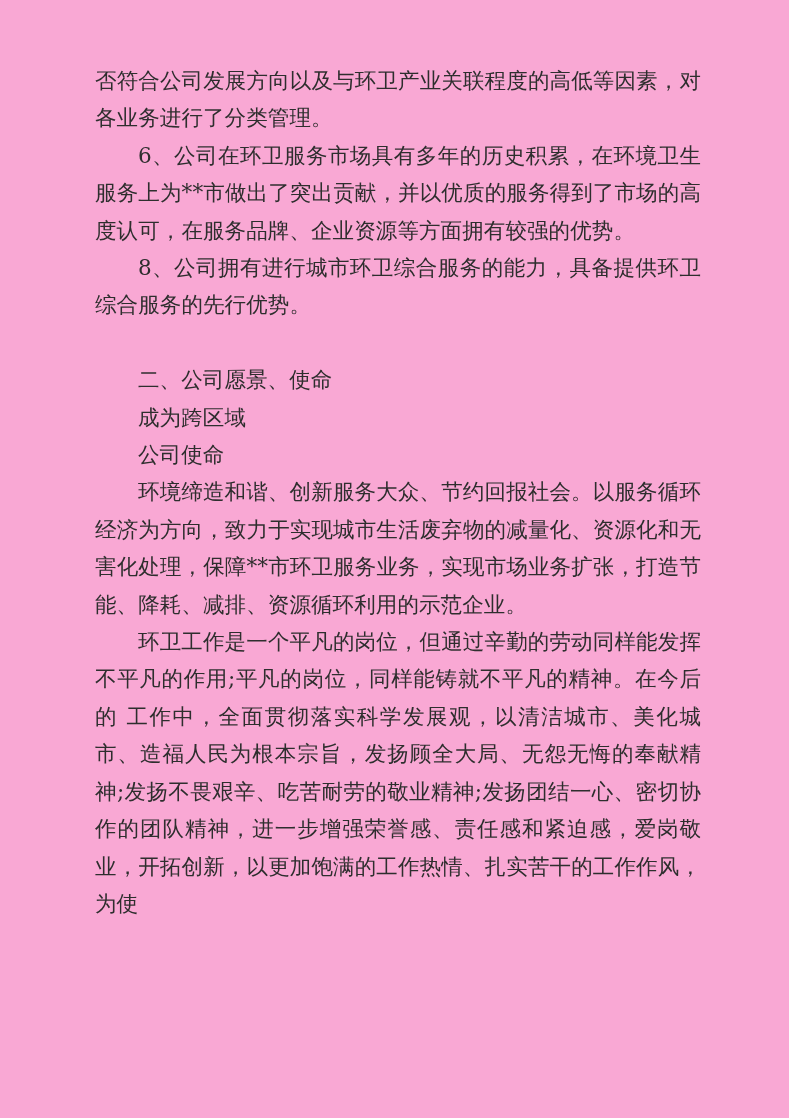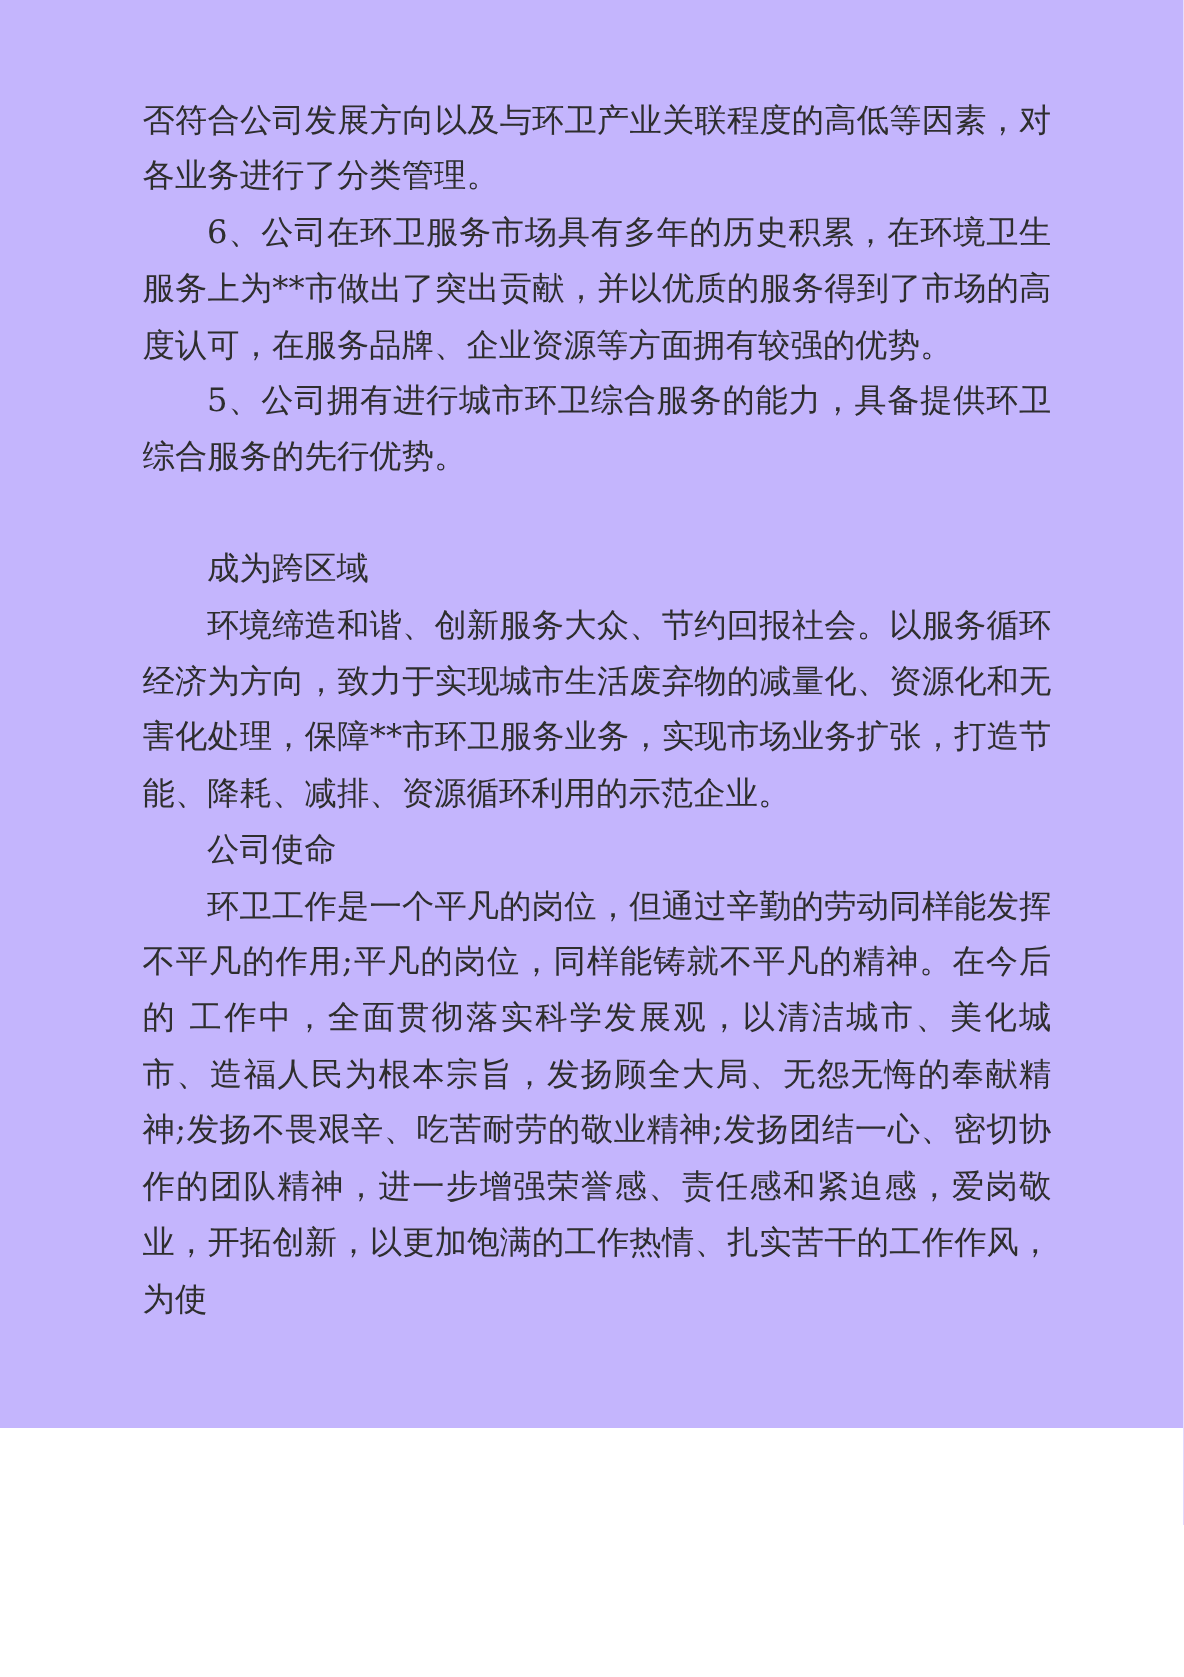--- a/index.html
+++ b/index.html
@@ -7,23 +7,23 @@
     margin: 0;
     padding: 0;
     background: #ffffff;
   }
   body {
     font-family: "DejaVu Serif", "Liberation Serif", serif;
   }
   .page {
     position: relative;
     width: 789px;
-    height: 952px;
+    height: 1118px;
     margin: 0 auto;
-    background: #c4b5fd;
+    background: #f9a8d4;
     overflow: hidden;
     box-sizing: border-box;
   }
   .doc-body {
     position: absolute;
     left: 95px;
     top: 62px;
     width: 606px;
   }
   p.para {
@@ -54,28 +54,29 @@
 <body>
 
 <div class="page">
   <div class="doc-body">
 
     <p class="para indent-0">否符合公司发展方向以及与环卫产业关联程度的高低等因素，对各业务进行了分类管理。</p>
 
     <p class="para indent-2">6、公司在环卫服务市场具有多年的历史积累，在环境卫生服务上为**市做出了突出贡献，并以优质的服务得到了市场的高度认可，在服务品牌、企业资源等方面拥有较强的优势。</p>
 
 
-    <p class="para indent-2">5、公司拥有进行城市环卫综合服务的能力，具备提供环卫综合服务的先行优势。</p>
+    <p class="para indent-2">8、公司拥有进行城市环卫综合服务的能力，具备提供环卫综合服务的先行优势。</p>
 
     <div class="spacer-line"></div>
 
+    <p class="para heading">二、公司愿景、使命</p>
 
     <p class="para heading">成为跨区域</p>
 
 
+    <p class="para heading">公司使命</p>
+
     <p class="para indent-2">环境缔造和谐、创新服务大众、节约回报社会。以服务循环经济为方向，致力于实现城市生活废弃物的减量化、资源化和无害化处理，保障**市环卫服务业务，实现市场业务扩张，打造节能、降耗、减排、资源循环利用的示范企业。</p>
-
-    <p class="para heading">公司使命</p>
 
     <p class="para indent-2">环卫工作是一个平凡的岗位，但通过辛勤的劳动同样能发挥不平凡的作用;平凡的岗位，同样能铸就不平凡的精神。在今后的 工作中，全面贯彻落实科学发展观，以清洁城市、美化城市、造福人民为根本宗旨，发扬顾全大局、无怨无悔的奉献精神;发扬不畏艰辛、吃苦耐劳的敬业精神;发扬团结一心、密切协作的团队精神，进一步增强荣誉感、责任感和紧迫感，爱岗敬业，开拓创新，以更加饱满的工作热情、扎实苦干的工作作风，为使</p>
 
   </div>
 </div>
 
 </body></html>

